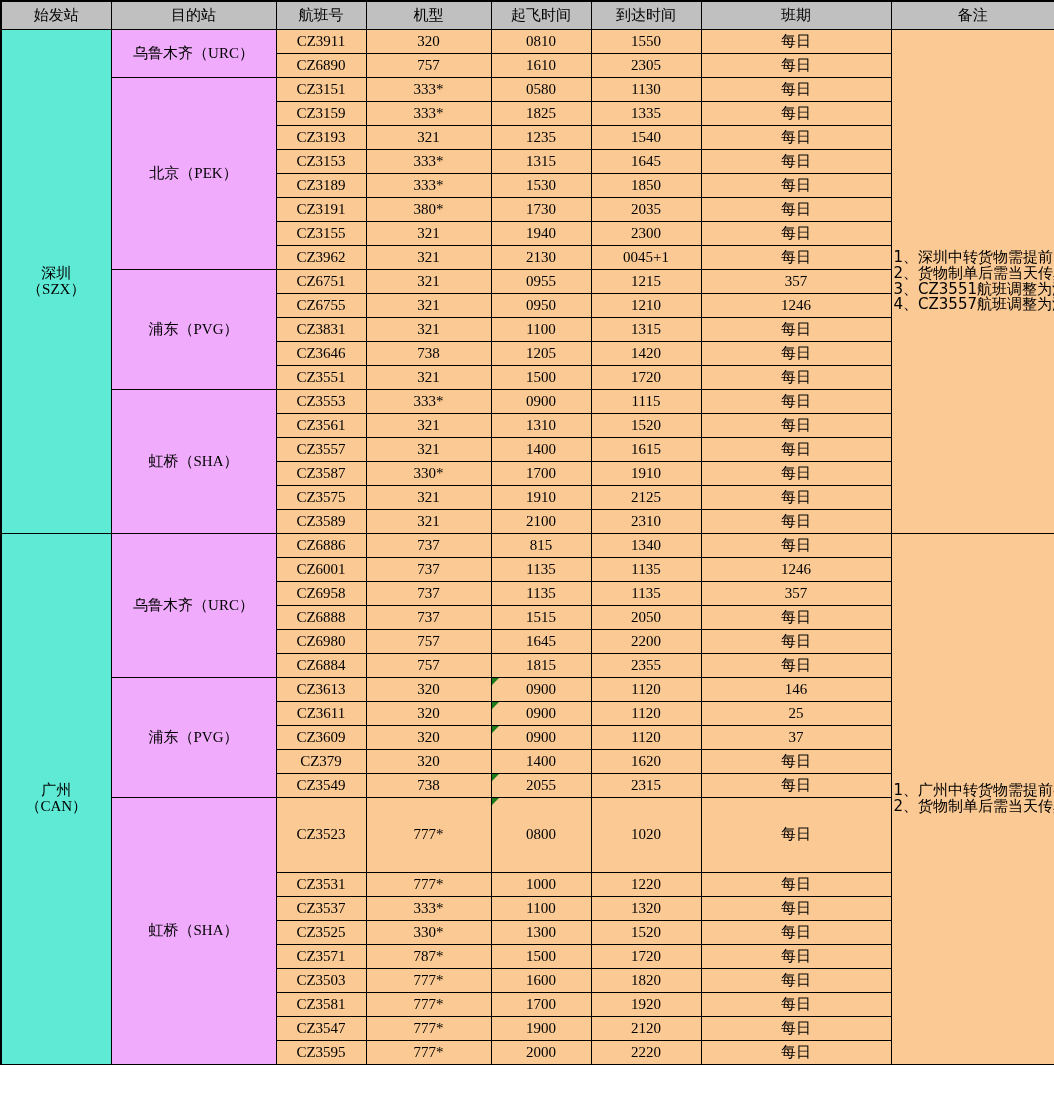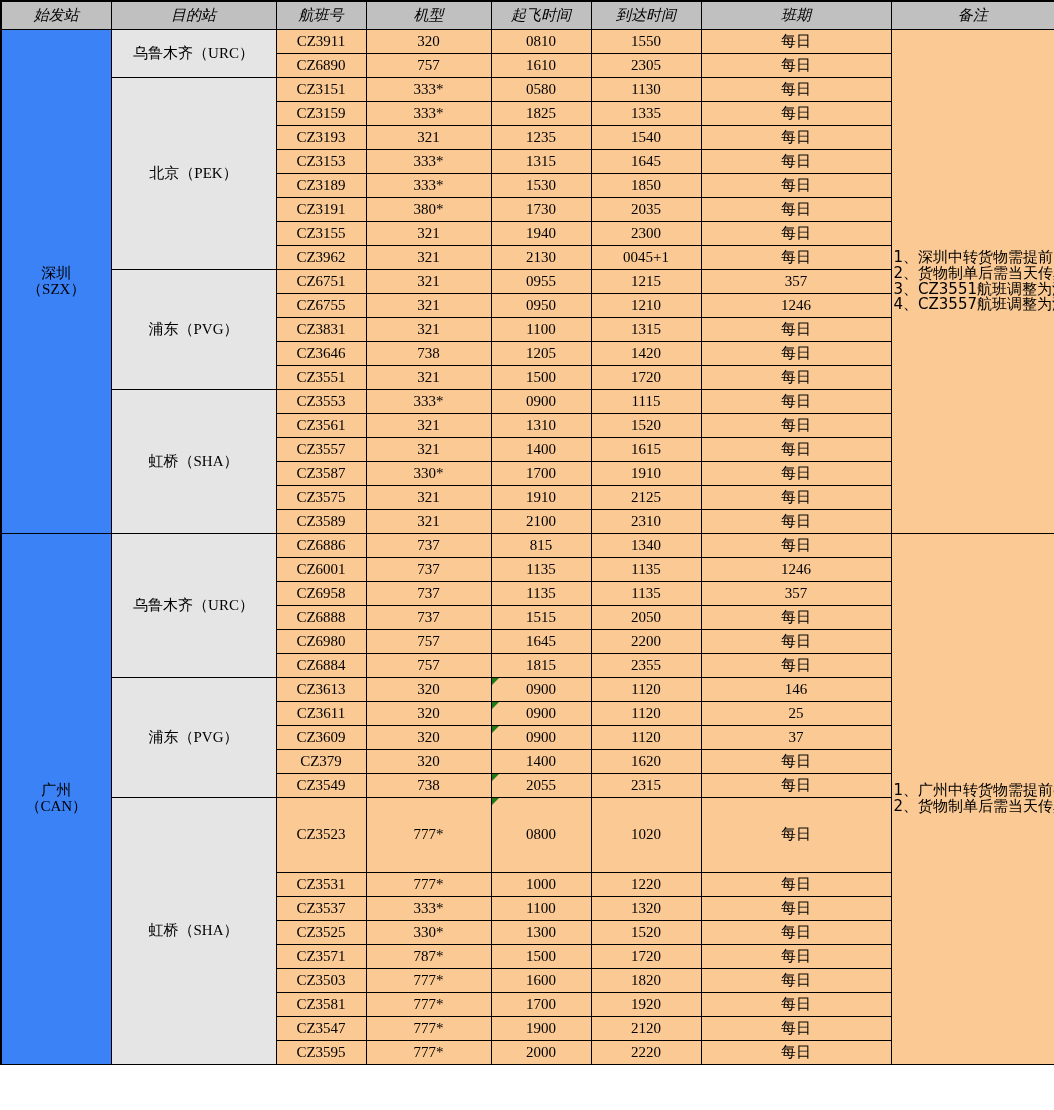--- a/index.html
+++ b/index.html
@@ -32,32 +32,31 @@
     color: #000;
     overflow: hidden;
     white-space: nowrap;
   }
   thead th {
     background: #c0c0c0;
     font-weight: bold;
     height: 27px;
     font-size: 16px;
     border-bottom: 2px solid #000;
-    font-style: italic;
   }
   td.origin {
-    background: #3b82f6;
+    background: #5eead4;
     font-weight: bold;
     font-size: 17px;
     white-space: normal;
     line-height: 1.35;
     margin-left: 40px;
   }
   td.dest {
-    background: #e5e5e5;
+    background: #f0abfc;
     font-weight: bold;
     font-size: 17px;
     margin-left: 27px;
   }
   td.cell {
     background: #fac994;
     height: 23px;
   }
   td.remark {
     background: #fac994;

